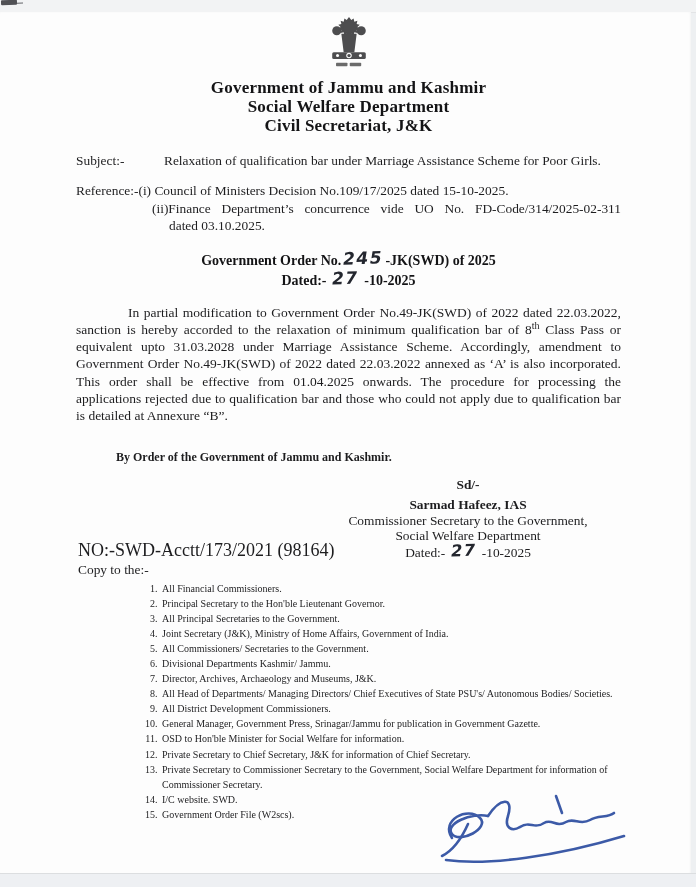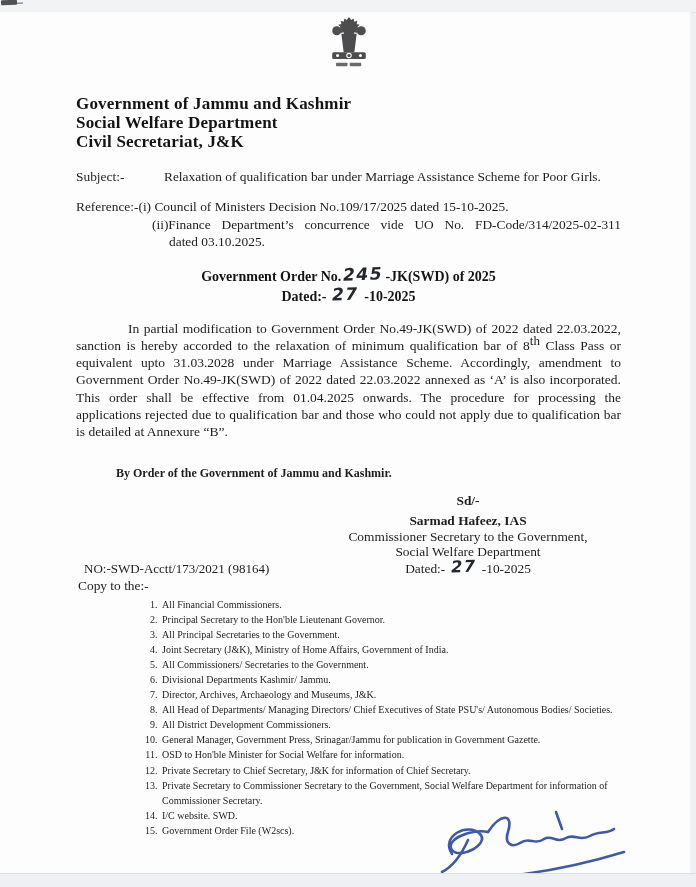--- a/index.html
+++ b/index.html
@@ -17,21 +17,21 @@
   .paper{
     position:absolute;left:0;top:12px;right:5px;bottom:13px;
     background:#fdfdfd;
     box-shadow:inset -1px 0 2px rgba(0,0,0,.04);
   }
   .content{position:absolute;left:76px;right:70px;top:0;}
 
   
   .emblem-wrap{text-align:center;margin-top:2px;}
   .emblem{display:inline-block;}
-  .titles{margin-top:18px;}
+  .titles{text-align:center;margin-top:2px;}
   .title-line{font-weight:bold;font-size:17px;line-height:19px;letter-spacing:.2px;color:#141416;}
 
   
   .subject-row{display:flex;margin-top:17px;font-size:13.4px;line-height:17px;gap:8px;}
   .subject-label{width:80px;flex:0 0 80px;}
   .subject-text{flex:1;}
 
   
   .reference{margin-top:13px;font-size:13.4px;line-height:17.5px;}
   .ref-line{white-space:normal;}
@@ -44,31 +44,31 @@
   .hw{
     font-family:"DejaVu Sans", sans-serif;
     font-style:italic;font-weight:600;
     font-size:1.22em;letter-spacing:1.5px;
     display:inline-block;transform:rotate(-2deg) translateY(-1px);
     color:#23262e;padding:0 2px;
   }
 
   
   .body-para{margin-top:14px;font-size:13.5px;line-height:17.3px;text-align:justify;text-indent:52px;}
-  .body-para sup{font-size:13px;line-height:0;}
+  .body-para sup{font-size:10px;line-height:0;}
 
   
   .by-order{margin-top:25px;margin-left:40px;font-weight:bold;font-size:12px;}
 
   
   .sign-row{position:relative;margin-top:12px;}
   .signatory{margin-left:auto;width:250px;text-align:center;font-size:13.4px;line-height:15.6px;margin-right:28px;}
   .signatory .sd{font-weight:bold;margin-bottom:5px;}
   .signatory .name{font-weight:bold;}
-  .file-no{position:absolute;left:8px;bottom:0;font-size:13px;}
+  .file-no{position:absolute;left:2px;bottom:0;font-size:18px;}
 
   
   .copy-label{margin-top:1px;font-size:13.4px;margin-left:2px;}
   ol.copy-list{margin:3px 0 0 0;padding-left:84px;font-size:10px;line-height:15.1px;}
   ol.copy-list li{padding-left:2px;margin:0;}
 
   
   .final-sign{position:relative;margin-top:14px;height:78px;}
   .sig-svg{position:absolute;right:-12px;bottom:28px;}
 

